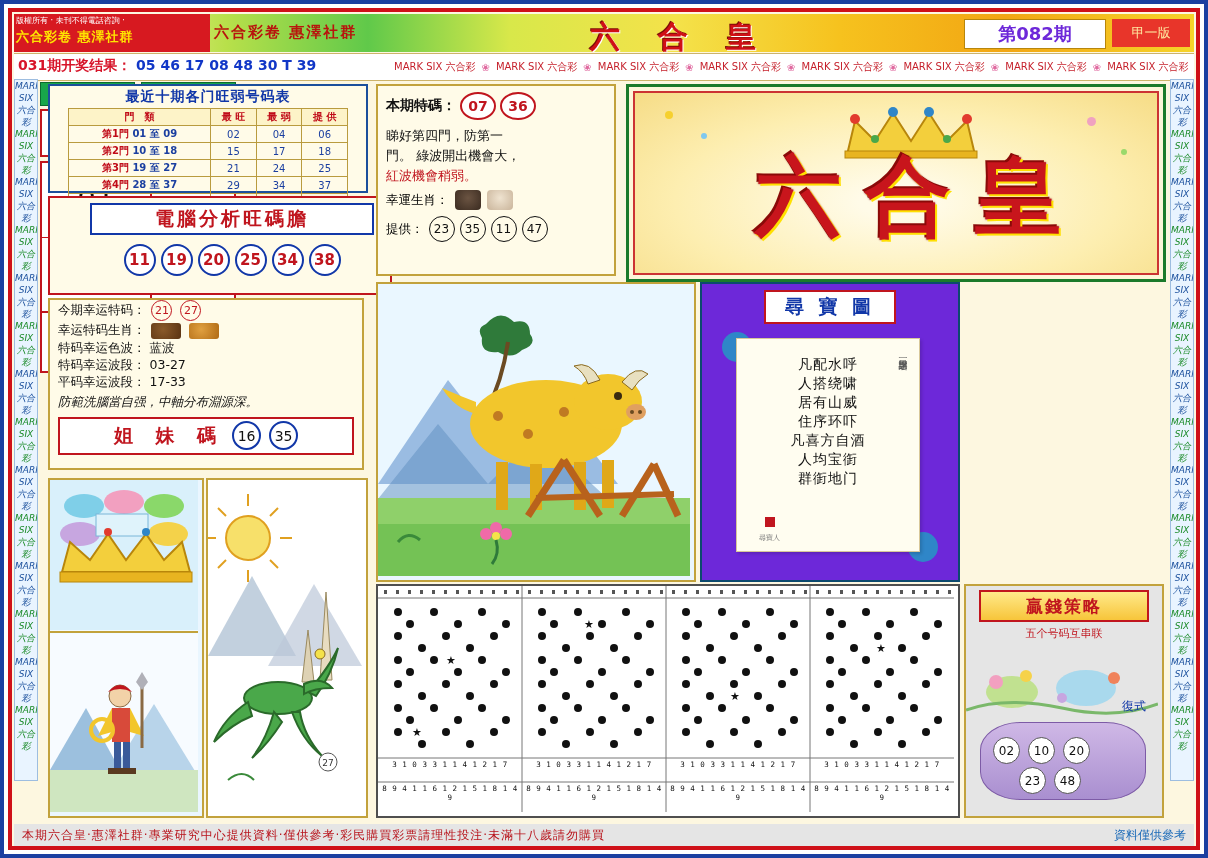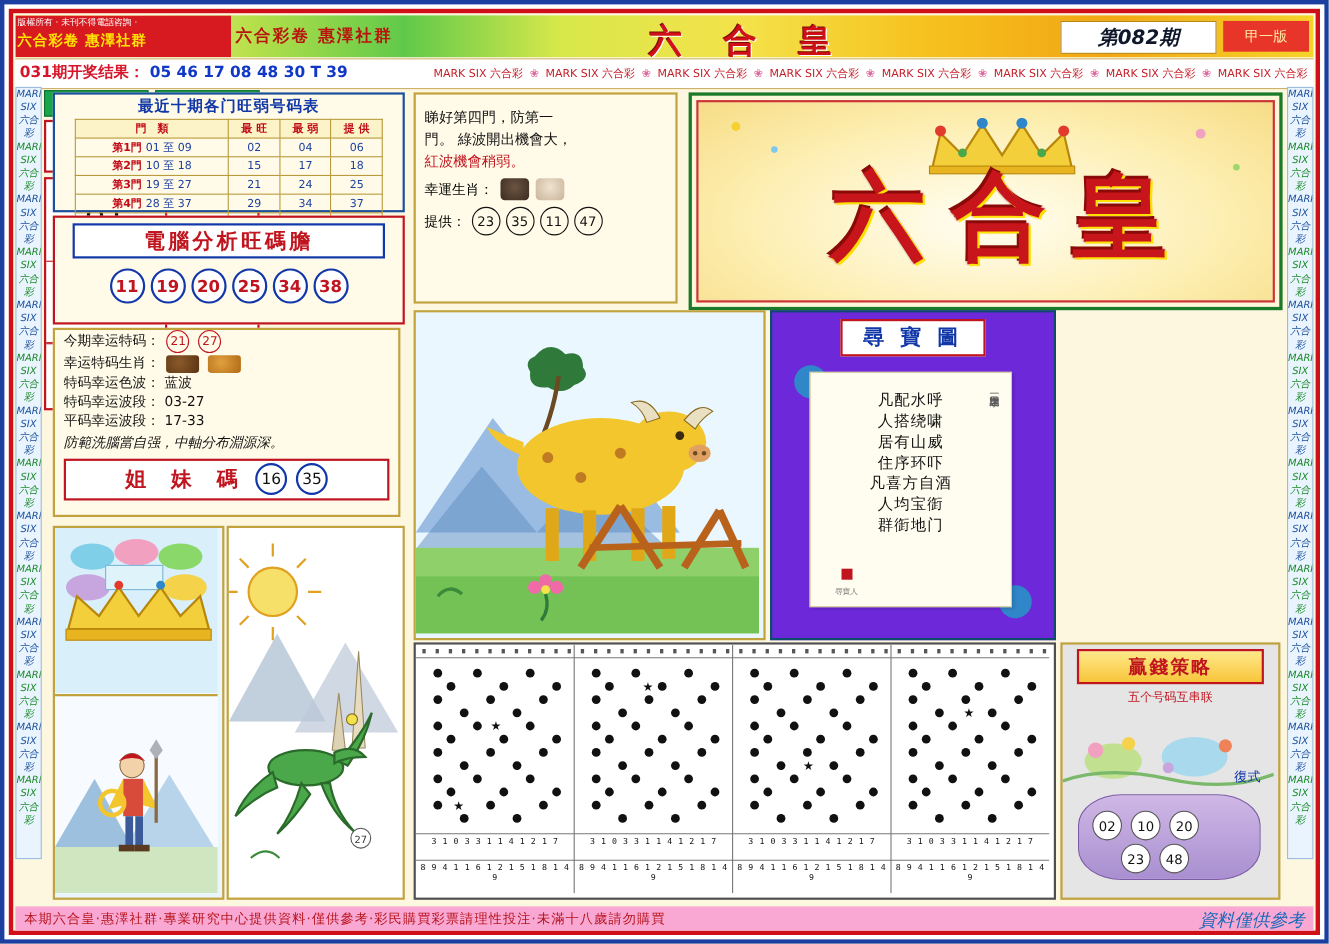--- a/index.html
+++ b/index.html
@@ -18,21 +18,21 @@
     overflow:hidden;}
   .banner-left{position:absolute;left:0;top:0;width:196px;height:38px;background:#d71920;}
   .banner-left .bl1{position:absolute;left:2px;top:1px;font-size:8px;color:#fff;}
   .banner-left .bl2{position:absolute;left:2px;top:14px;font-size:13px;color:#ffe400;font-weight:bold;letter-spacing:1px;}
   .banner-site{position:absolute;left:200px;top:9px;font-size:15px;color:#b8140d;font-weight:bold;letter-spacing:2px;}
   .banner-title{position:absolute;left:566px;top:2px;width:300px;height:36px;}
   .banner-title span{position:absolute;top:1px;font-size:30px;font-weight:bold;color:#d01016;
      text-shadow:1px 1px 0 #fff,-1px -1px 0 #7a0c08;font-family:"DejaVu Sans",sans-serif;}
   .bt1{left:10px;} .bt2{left:78px;} .bt3{left:146px;}
   .banner-issue{position:absolute;right:88px;top:5px;width:140px;height:28px;background:#fff;border:1px solid #b8860b;
-     display:flex;align-items:center;justify-content:center;font-size:18px;color:#0f172a;font-weight:bold;font-style:italic;}
+     display:flex;align-items:center;justify-content:center;font-size:18px;color:#6d28d9;font-weight:bold;}
   .banner-right{position:absolute;right:4px;top:5px;width:78px;height:28px;background:#e8352a;color:#ffe9a0;
      font-size:13px;display:flex;align-items:center;justify-content:center;}
 
   
   .strip{position:absolute;left:14px;top:53px;width:1180px;height:26px;background:#fff;border-top:1px solid #cdb36a;border-bottom:1px solid #cdb36a;overflow:hidden;}
   .strip-result{position:absolute;left:4px;top:3px;font-size:14px;font-weight:bold;color:#d7152a;white-space:nowrap;}
   .strip-result .b{color:#1137c7;}
   .strip-marks{position:absolute;left:380px;top:0;width:800px;height:26px;display:flex;align-items:center;overflow:hidden;}
   .strip-marks span{font-size:10px;color:#c51f2a;margin-right:6px;white-space:nowrap;}
   .strip-marks .fl{color:#e06aa0;}
@@ -49,24 +49,24 @@
   
   .panel{position:absolute;background:#fff;}
 
   
   #tbl-panel{left:8px;top:2px;width:316px;height:105px;background:#fffbe8;border:2px solid #1b4f9c;}
   #tbl-panel .ttl{text-align:center;font-size:14px;font-weight:bold;color:#1137a8;margin-top:2px;letter-spacing:1px;}
   table.hot{border-collapse:collapse;width:280px;margin:2px auto 0 auto;font-size:10px;}
   table.hot th{border:1px solid #b99b3e;background:#fdf3c8;color:#c00b18;font-size:10px;padding:1px 0;font-weight:bold;}
   table.hot td{border:1px solid #b99b3e;text-align:center;padding:1px 0;color:#1b3fa0;}
   table.hot td.gate{color:#c00b18;font-weight:bold;}
-  table.hot td.gate em{color:#1b3fa0;font-style:normal;font-weight:normal;}
-
-  
-  #comp-panel{left:8px;top:114px;width:316px;height:95px;background:#fffbe8;border:2px solid #c0151e;}
+  table.hot td.gate em{color:#1b3fa0;font-style:normal;font-weight:bold;}
+
+  
+  #comp-panel{left:8px;top:114px;width:316px;height:95px;background:#fffbe8;border:2px solid #c0151e;padding-left:24px;}
   #comp-panel .ch{margin:5px auto 0 auto;width:280px;height:28px;border:2px solid #1137a8;background:#fff;
      display:flex;align-items:center;justify-content:center;}
   #comp-panel .ch span{font-size:19px;font-weight:bold;color:#c0151e;letter-spacing:3px;}
   .ballrow{display:flex;justify-content:center;gap:5px;margin-top:9px;}
   .ball{width:28px;height:28px;border-radius:50%;border:2px solid #1137a8;background:#fff;color:#c0151e;
      font-size:15px;font-weight:bold;display:flex;align-items:center;justify-content:center;}
 
   
   #lucky-panel{left:8px;top:216px;width:316px;height:172px;background:#fffbe8;border:2px solid #c2a23c;padding:0 8px;box-sizing:border-box;}
   .lrow{font-size:12.5px;color:#111;line-height:17px;white-space:nowrap;}
@@ -168,23 +168,23 @@
   .st-art{position:absolute;left:0;top:72px;width:192px;height:60px;}
   .st-fu{position:absolute;right:16px;top:112px;font-size:12px;color:#1137a8;}
   .st-pill{position:absolute;left:14px;top:136px;width:164px;height:76px;border-radius:40px/28px;
      background:linear-gradient(#cfb8e6,#a98fd0);border:1px solid #7d5ba6;}
   .st-pill .r1{position:absolute;left:12px;top:14px;display:flex;gap:8px;}
   .st-pill .r2{position:absolute;left:38px;top:44px;display:flex;gap:8px;}
   .st-ball{width:25px;height:25px;border-radius:50%;background:#fff;border:1px solid #555;color:#111;font-size:12px;
      display:flex;align-items:center;justify-content:center;}
 
   
-  .botstrip{position:absolute;left:14px;top:824px;width:1180px;height:22px;background:#f9a8d4;overflow:hidden;}
+  .botstrip{position:absolute;left:14px;top:824px;width:1180px;height:22px;background:#e5e5e5;overflow:hidden;}
   .botstrip .t{position:absolute;left:8px;top:3px;font-size:12px;color:#b8141c;white-space:nowrap;letter-spacing:1px;}
-  .botstrip .t2{position:absolute;right:8px;top:3px;font-size:16px;color:#1a6ab8;font-style:italic;}
+  .botstrip .t2{position:absolute;right:8px;top:3px;font-size:12px;color:#1a6ab8;}
 </style>
 </head>
 <body>
 
 <div class="page">
   <div class="frame-blue"></div>
   <div class="frame-white"></div>
   <div class="frame-red"></div>
   <div class="frame-inner"></div>
 
@@ -360,20 +360,25 @@
       </div>
       <div class="msg">防範洗腦當自强，中軸分布淵源深。</div>
       <div class="sister">
         <span class="lab">姐  妹  碼</span>
         <span class="b2">16</span>
         <span class="b2">35</span>
       </div>
     </div>
 
     <div class="panel" id="special-panel">
+      <div class="sp-top">
+        <span class="t">本期特碼：</span>
+        <span class="cball">07</span>
+        <span class="cball">36</span>
+      </div>
       <div class="sp-text">
         <div>睇好第四門，防第一</div>
         <div>門。  綠波開出機會大，</div>
         <div class="red">紅波機會稍弱。</div>
       </div>
       <div class="sp-zod">
         <span>幸運生肖：</span>
         <span class="animal a-monkey"></span>
         <span class="animal a-rabbit"></span>
       </div>

